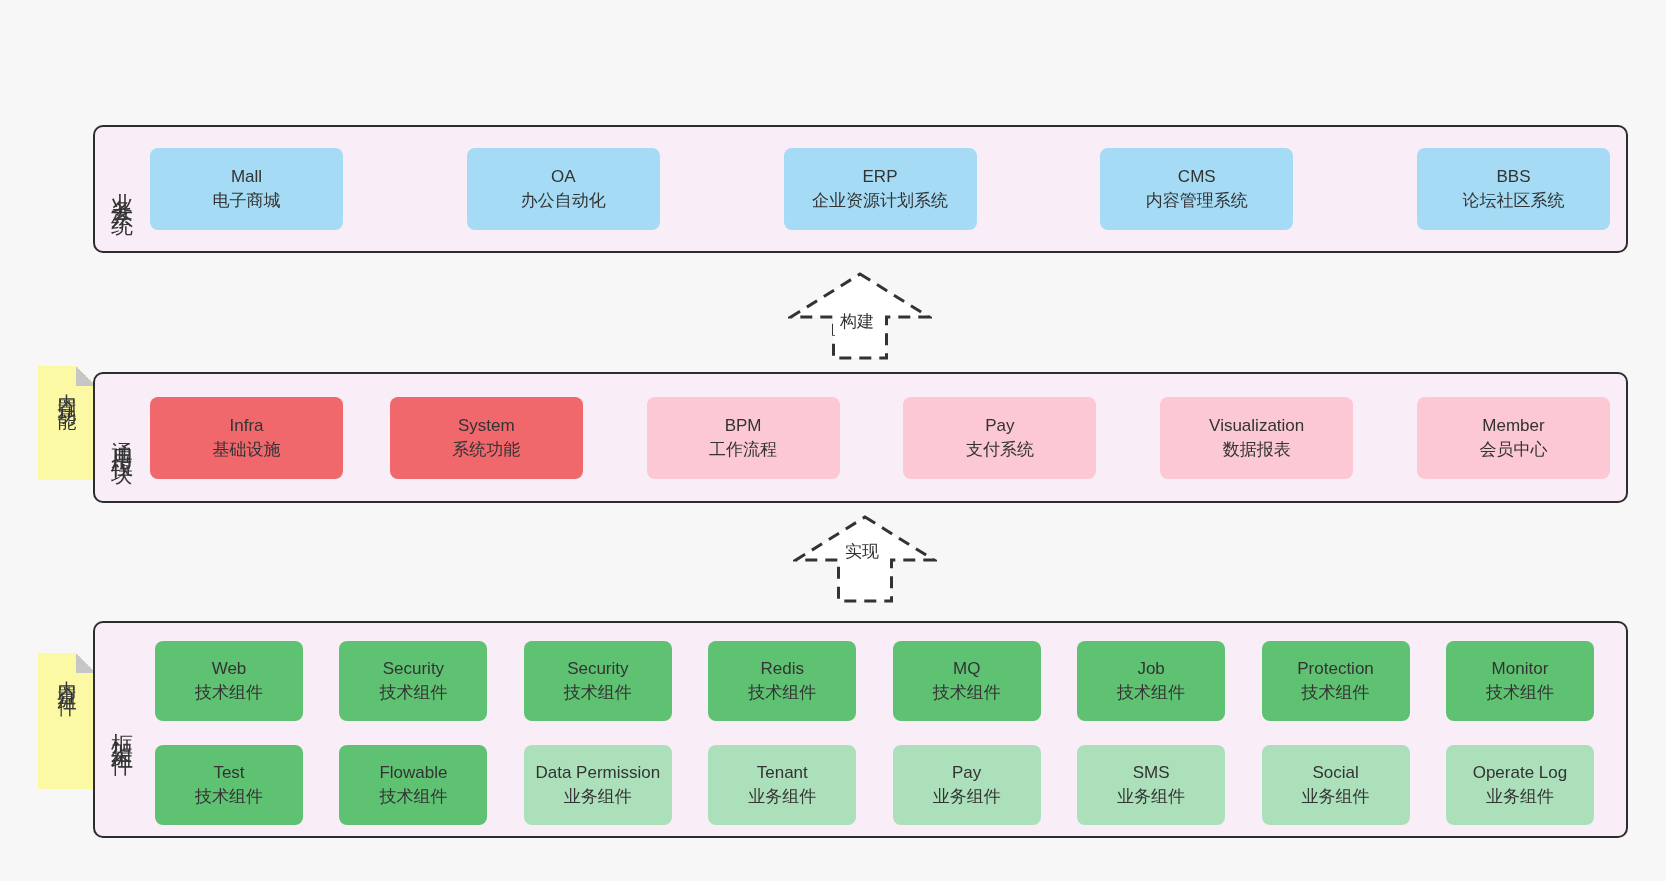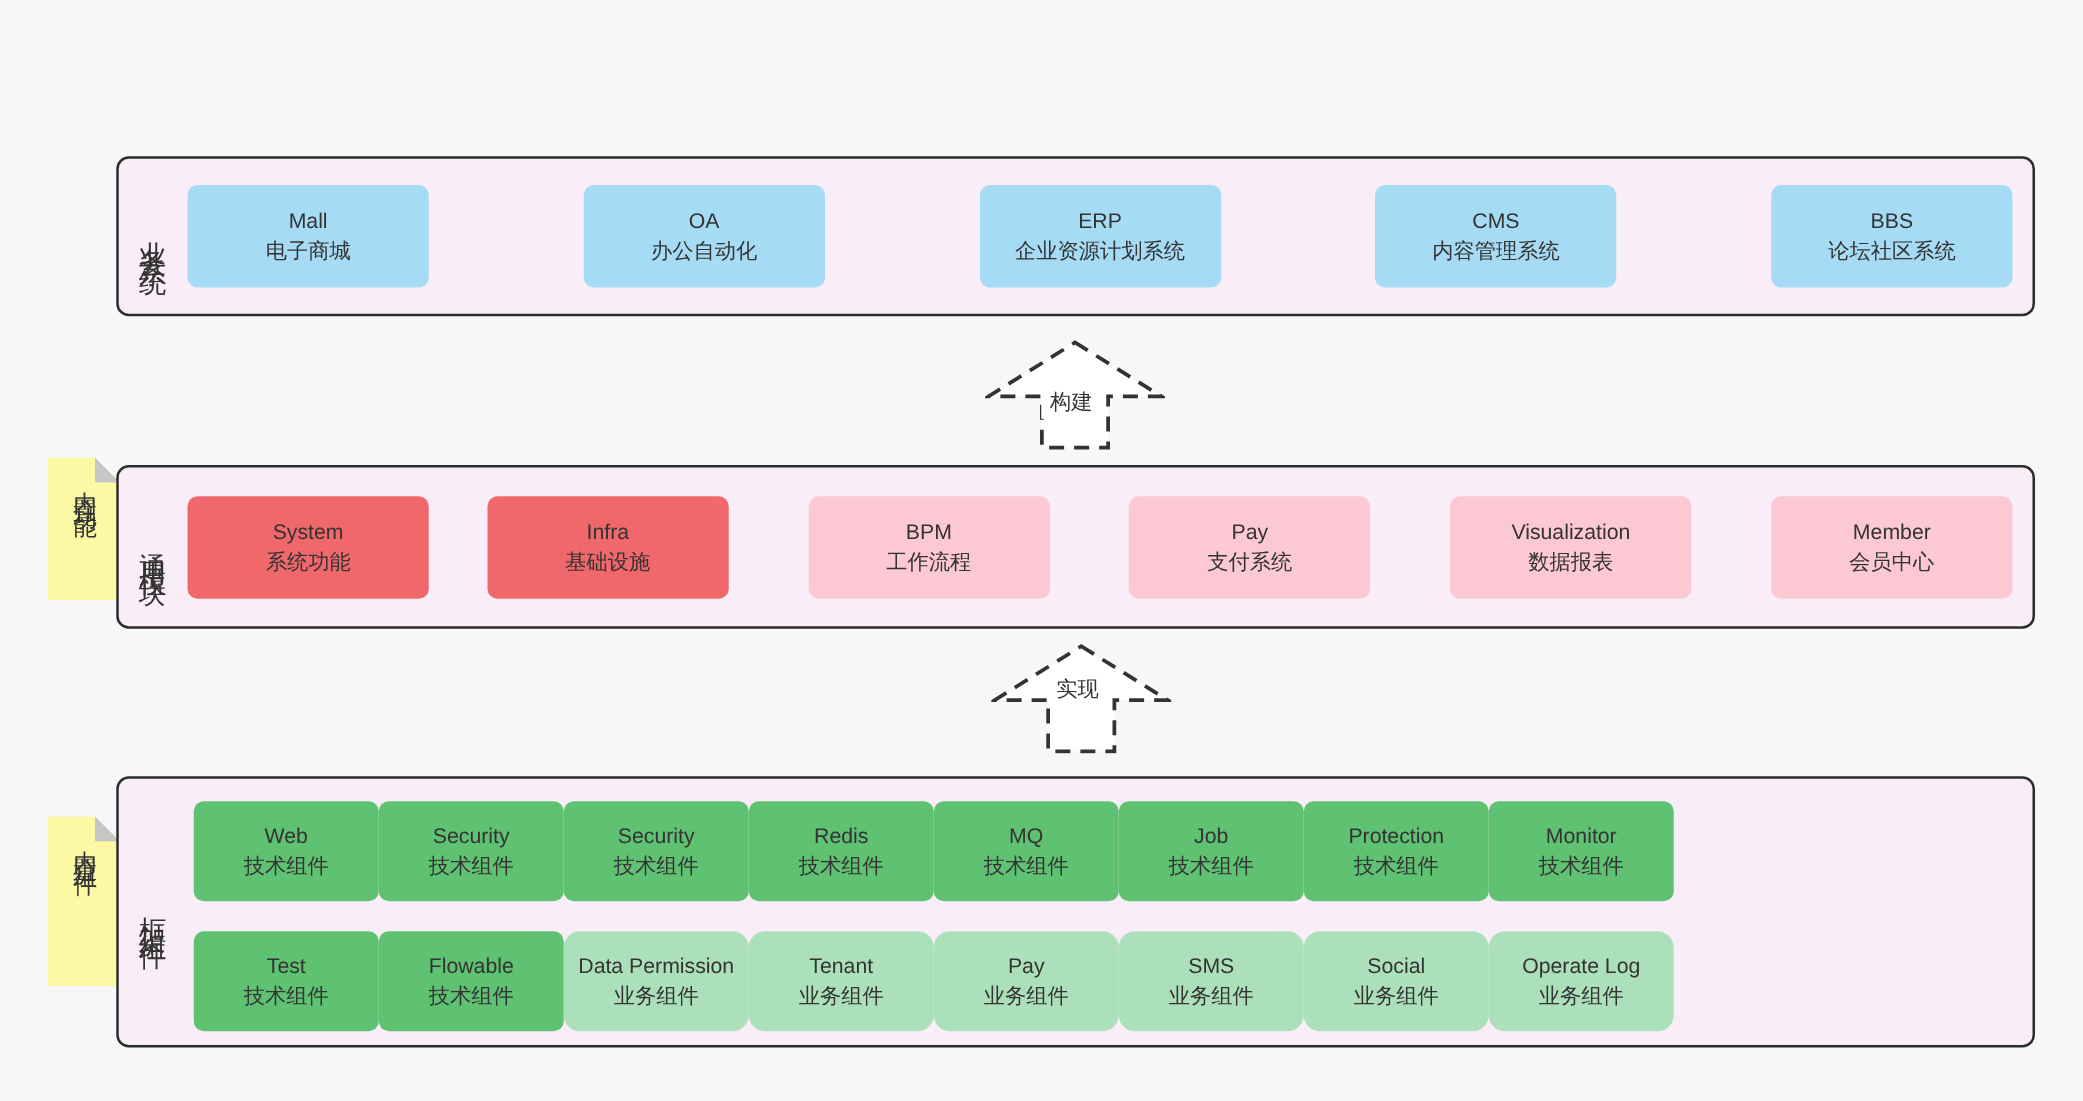--- a/index.html
+++ b/index.html
@@ -18,29 +18,29 @@
   .panel-business{top:125px; height:128px;}
   .panel-modules{top:372px; height:131px;}
   .panel-components{top:621px; height:217px;}
 
   .panel-label{position:absolute; left:12px; top:50%; transform:translateY(-50%);
          writing-mode:vertical-rl; text-orientation:upright;
          font-size:22px; letter-spacing:7px; color:var(--text); white-space:nowrap;}
 
   .row6{position:absolute; left:55px; right:16px; top:50%; transform:translateY(-50%);
         display:flex; justify-content:space-between; align-items:center;}
-  .row8{position:absolute; left:60px; right:14px; display:flex; }
+  .row8{position:absolute; left:60px; right:32px; display:flex; justify-content:space-between;}
   .row8.r1{top:18px;} .row8.r2{top:122px;}
 
   .box{display:flex; flex-direction:column; align-items:center; justify-content:center;
        border-radius:8px; text-align:center; font-size:17px; line-height:24px; color:var(--text);}
   .row6 .box{width:193px; height:82px;}
   .row8 .box{width:148px; height:80px; padding:0 6px;}
   .v-blue{background:var(--blue);} .v-red{background:var(--red);} .v-pink{background:var(--pink);margin-left:17px;}
-  .v-gd{background:var(--green-dark);} .v-gl{background:var(--green-light);border-radius:13px;}
+  .v-gd{background:var(--green-dark);} .v-gl{background:var(--green-light);}
 
   .sticky{position:absolute; left:38px; width:58px; background:var(--sticky-yellow);
           clip-path:polygon(0 0, calc(100% - 20px) 0, 100% 20px, 100% 100%, 0 100%);
           display:flex; justify-content:center; padding-top:12px;}
   .sticky::after{content:""; position:absolute; top:0; right:0; width:20px; height:20px;
           background:linear-gradient(to bottom left, rgba(0,0,0,0) 50%, var(--sticky-fold) 50%);}
   .sticky-modules{top:366px; height:114px;}
   .sticky-components{top:653px; height:136px;}
   .sticky-label{writing-mode:vertical-rl; text-orientation:upright; font-size:19px;
           letter-spacing:6px; color:var(--text); white-space:nowrap;}
@@ -93,26 +93,26 @@
 
   <svg class="arrow arrow-build" viewBox="0 0 144 88">
     <polygon points="72,2 141,45 98.5,45 98.5,86 45.5,86 45.5,45 3,45"></polygon>
   </svg>
   <div class="arrow-label label-build">构建</div>
 
   <div class="panel panel-modules">
     <div class="panel-label">通用模块</div>
     <div class="row6">
       <div class="box v-red">
+        <div>Infra</div>
+        <div>基础设施</div>
+      </div>
+      <div class="box v-red">
         <div>System</div>
         <div>系统功能</div>
-      </div>
-      <div class="box v-red">
-        <div>Infra</div>
-        <div>基础设施</div>
       </div>
       <div class="box v-pink">
         <div>BPM</div>
         <div>工作流程</div>
       </div>
       <div class="box v-pink">
         <div>Pay</div>
         <div>支付系统</div>
       </div>
       <div class="box v-pink">

